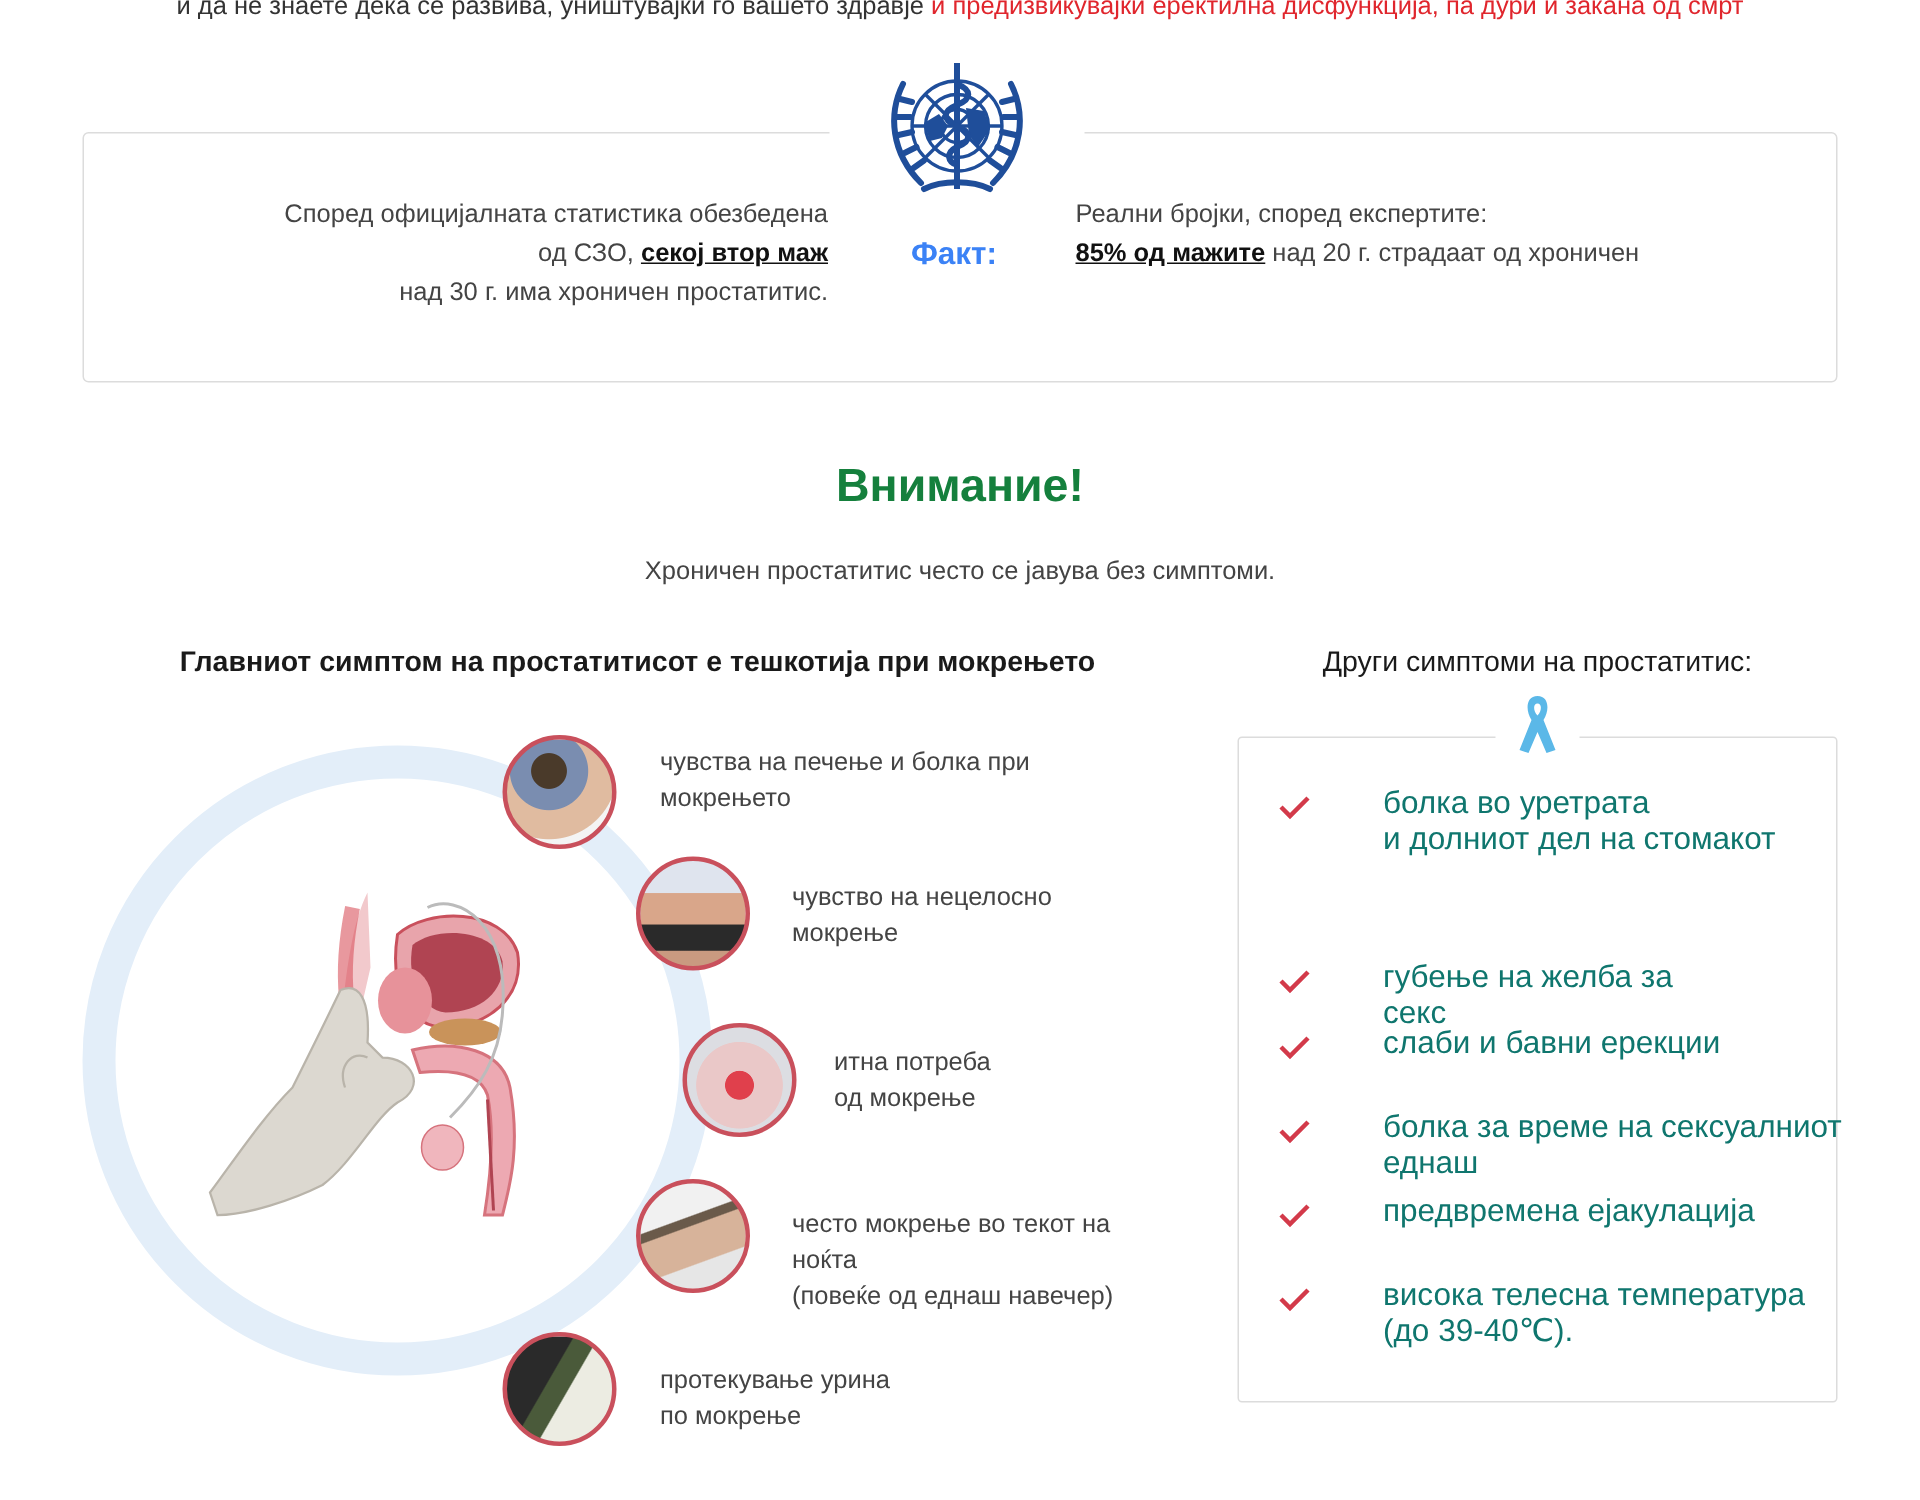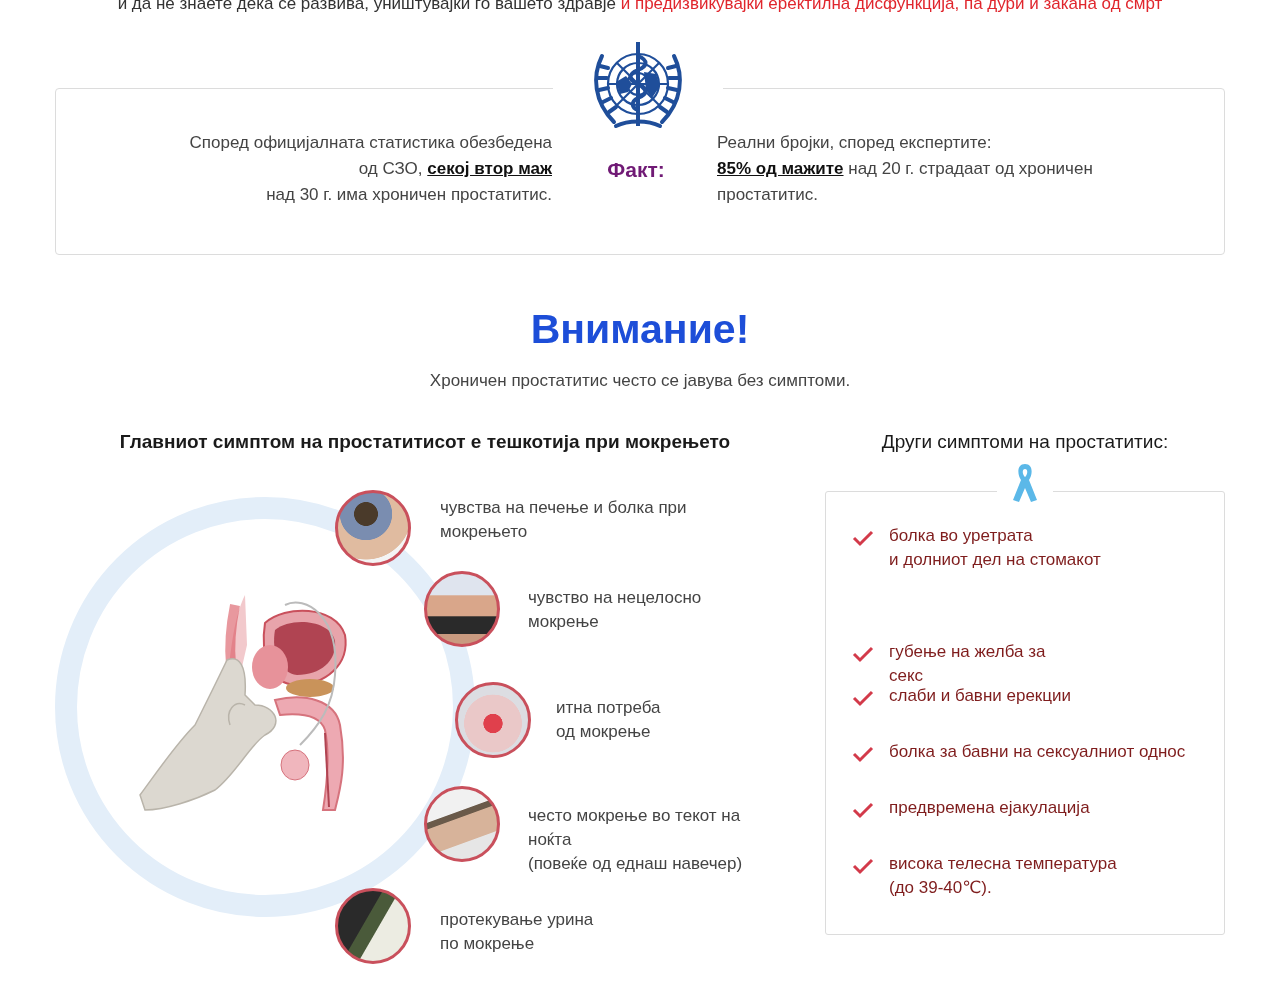--- a/index.html
+++ b/index.html
@@ -25,30 +25,30 @@
       position: absolute; left: 553px; top: 36px; width: 170px; height: 108px;
       background: #fff; display: flex; justify-content: center; align-items: flex-start;
     }
     .fact-left {
       position: absolute; left: 110px; top: 130px; width: 442px;
       text-align: right; font-size: 17px; line-height: 26px; color: #444;
     }
     .fact-left b, .fact-right b { color: #111; font-weight: bold; text-decoration: underline; }
     .fact-label {
       position: absolute; left: 596px; top: 158px; width: 80px; text-align: center;
-      font-size: 21px; font-weight: bold; color: #701a75;
+      font-size: 21px; font-weight: bold; color: #3b82f6;
     }
     .fact-right {
       position: absolute; left: 717px; top: 130px; width: 450px;
       font-size: 17px; line-height: 26px; color: #444;
     }
 
     .attention-title {
       position: absolute; top: 306px; left: 0; width: 1280px; text-align: center;
-      font-size: 41px; font-weight: bold; color: #1d4ed8;
+      font-size: 31px; font-weight: bold; color: #15803d;
     }
     .attention-sub {
       position: absolute; top: 371px; left: 0; width: 1280px; text-align: center;
       font-size: 17px; color: #444;
     }
 
     .main-heading {
       position: absolute; top: 431px; left: 60px; width: 730px; text-align: center;
       font-size: 19px; font-weight: bold; color: #1a1a1a;
     }
@@ -80,21 +80,21 @@
     }
     .ribbon-wrap {
       position: absolute; left: 997px; top: 462px; width: 56px; height: 48px;
       background: #fff; display: flex; justify-content: center;
     }
     .check-item {
       position: absolute; left: 852px; display: flex; align-items: flex-start;
     }
     .check-icon { width: 22px; height: 18px; margin-top: 5px; margin-right: 15px; flex: none; }
     .check-text {
-      font-size: 17px; line-height: 24px; color: #7f1d1d; white-space: pre-line;
+      font-size: 21px; line-height: 24px; color: #0f766e; white-space: pre-line; margin-left: 33px;
     }
   </style>
 </head>
 <body>
 
 <div class="intro-line">
   <span>и да не знаете дека се развива, уништувајќи го вашето здравје </span><span class="red">и предизвикувајќи еректилна дисфункција, па дури и закана од смрт</span>
 </div>
 
 <div class="fact-box"></div>
@@ -124,21 +124,20 @@
 </div>
 <div class="fact-left">
   <div>Според официјалната статистика обезбедена</div>
   <div><span>од СЗО, </span><b>секој втор маж</b></div>
   <div>над 30 г. има хроничен простатитис.</div>
 </div>
 <div class="fact-label">Факт:</div>
 <div class="fact-right">
   <div>Реални бројки, според експертите:</div>
   <div><b>85% од мажите</b><span> над 20 г. страдаат од хроничен</span></div>
-  <div>простатитис.</div>
 </div>
 
 <h2 class="attention-title">Внимание!</h2>
 <p class="attention-sub">Хроничен простатитис често се јавува без симптоми.</p>
 
 <h3 class="main-heading">Главниот симптом на простатитисот е тешкотија при мокрењето</h3>
 <div class="big-ring"></div>
 
 <svg class="anatomy" viewBox="0 0 230 260">
   <path d="M110 20 C100 40 96 70 92 110 L80 140 L96 140 L112 70 Z" fill="#f2c9cc"></path>
@@ -201,21 +200,21 @@
 <div class="check-item" style="top:684px;">
   <svg class="check-icon" viewBox="0 0 22 18">
       <path d="M2 9 L8 15 L20 3" fill="none" stroke="#d33a4a" stroke-width="3"></path>
     </svg>
   <div class="check-text">слаби и бавни ерекции</div>
 </div>
 <div class="check-item" style="top:740px;">
   <svg class="check-icon" viewBox="0 0 22 18">
       <path d="M2 9 L8 15 L20 3" fill="none" stroke="#d33a4a" stroke-width="3"></path>
     </svg>
-  <div class="check-text">болка за бавни на сексуалниот однос</div>
+  <div class="check-text">болка за време на сексуалниот еднаш</div>
 </div>
 <div class="check-item" style="top:796px;">
   <svg class="check-icon" viewBox="0 0 22 18">
       <path d="M2 9 L8 15 L20 3" fill="none" stroke="#d33a4a" stroke-width="3"></path>
     </svg>
   <div class="check-text">предвремена ејакулација</div>
 </div>
 <div class="check-item" style="top:852px;">
   <svg class="check-icon" viewBox="0 0 22 18">
       <path d="M2 9 L8 15 L20 3" fill="none" stroke="#d33a4a" stroke-width="3"></path>

